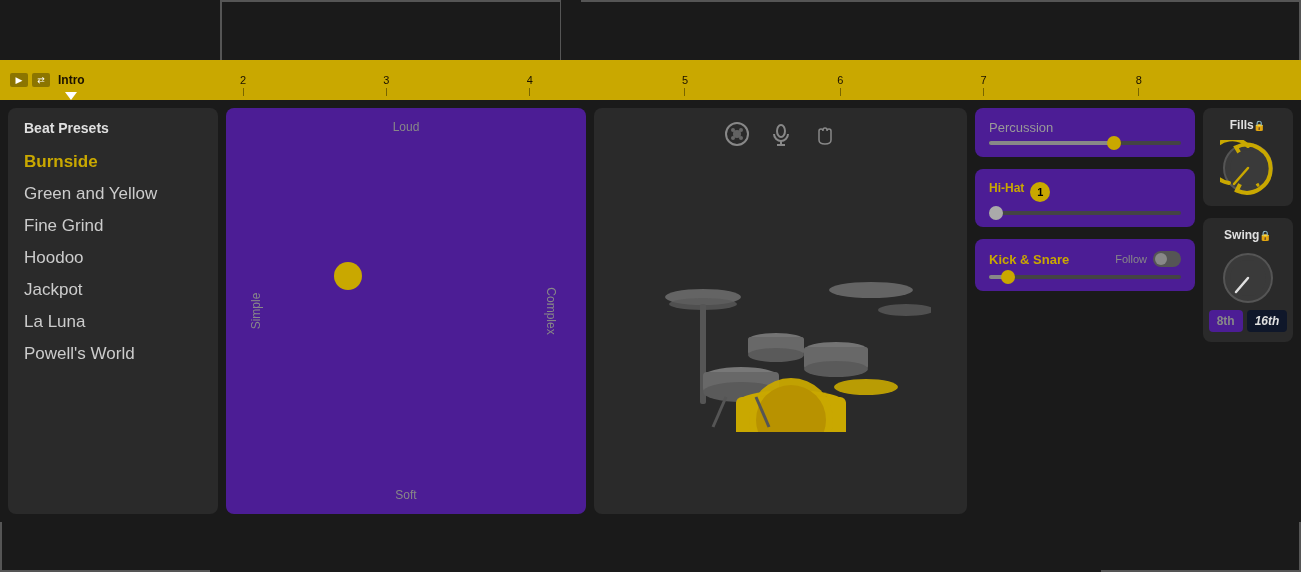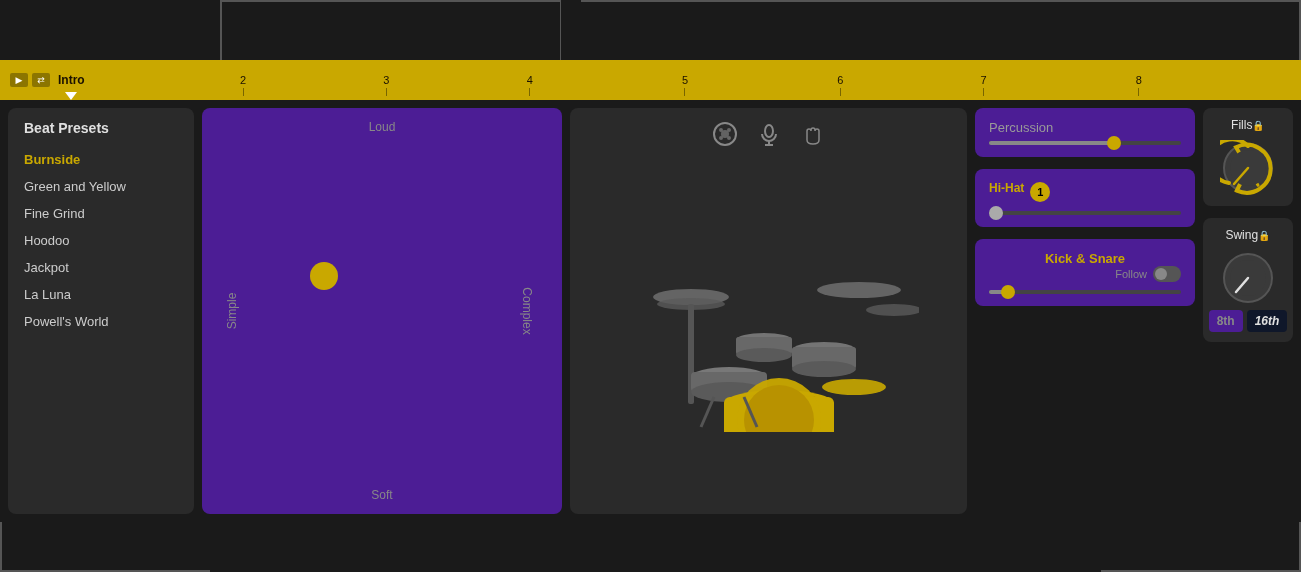--- a/index.html
+++ b/index.html
@@ -92,35 +92,35 @@
       left: 0;
       right: 0;
       bottom: 50px;
       display: flex;
       padding: 8px;
       gap: 8px;
     }
 
     
     .sidebar {
-      width: 186px;
+      width: 210px;
       background: #2a2a2a;
       border-radius: 8px;
       padding: 12px 0;
       flex-shrink: 0;
     }
     .sidebar-header {
       font-size: 14px;
       font-weight: 700;
       color: #e0e0e0;
       padding: 0 16px 10px 16px;
     }
     .sidebar-item {
       padding: 6px 16px;
-      font-size: 13px;
+      font-size: 17px;
       color: #cccccc;
       cursor: pointer;
     }
     .sidebar-item.active {
       color: #c9a800;
       font-weight: 600;
     }
 
     
     .beat-pad {
@@ -260,21 +260,20 @@
       background: #888;
       border-radius: 50%;
       position: absolute;
       top: 2px;
       left: 2px;
     }
     .kick-snare-header {
       display: flex;
       align-items: center;
       margin-bottom: 8px;
-      flex-direction: column;
     }
     .kick-snare-label {
       font-size: 13px;
       color: #c9a800;
       font-weight: 600;
     }
     .follow-label {
       font-size: 11px;
       color: #888;
     }
@@ -291,21 +290,21 @@
       background: #2a2a2a;
       border-radius: 8px;
       padding: 10px;
       display: flex;
       flex-direction: column;
       align-items: center;
     }
     .knob-label {
       font-size: 12px;
       color: #e0e0e0;
-      font-weight: 400;
+      font-weight: 700;
       margin-bottom: 8px;
       display: flex;
       align-items: center;
       gap: 0;
     }
     .lock-icon {
       font-size: 10px;
       color: #888;
     }
     .knob {

